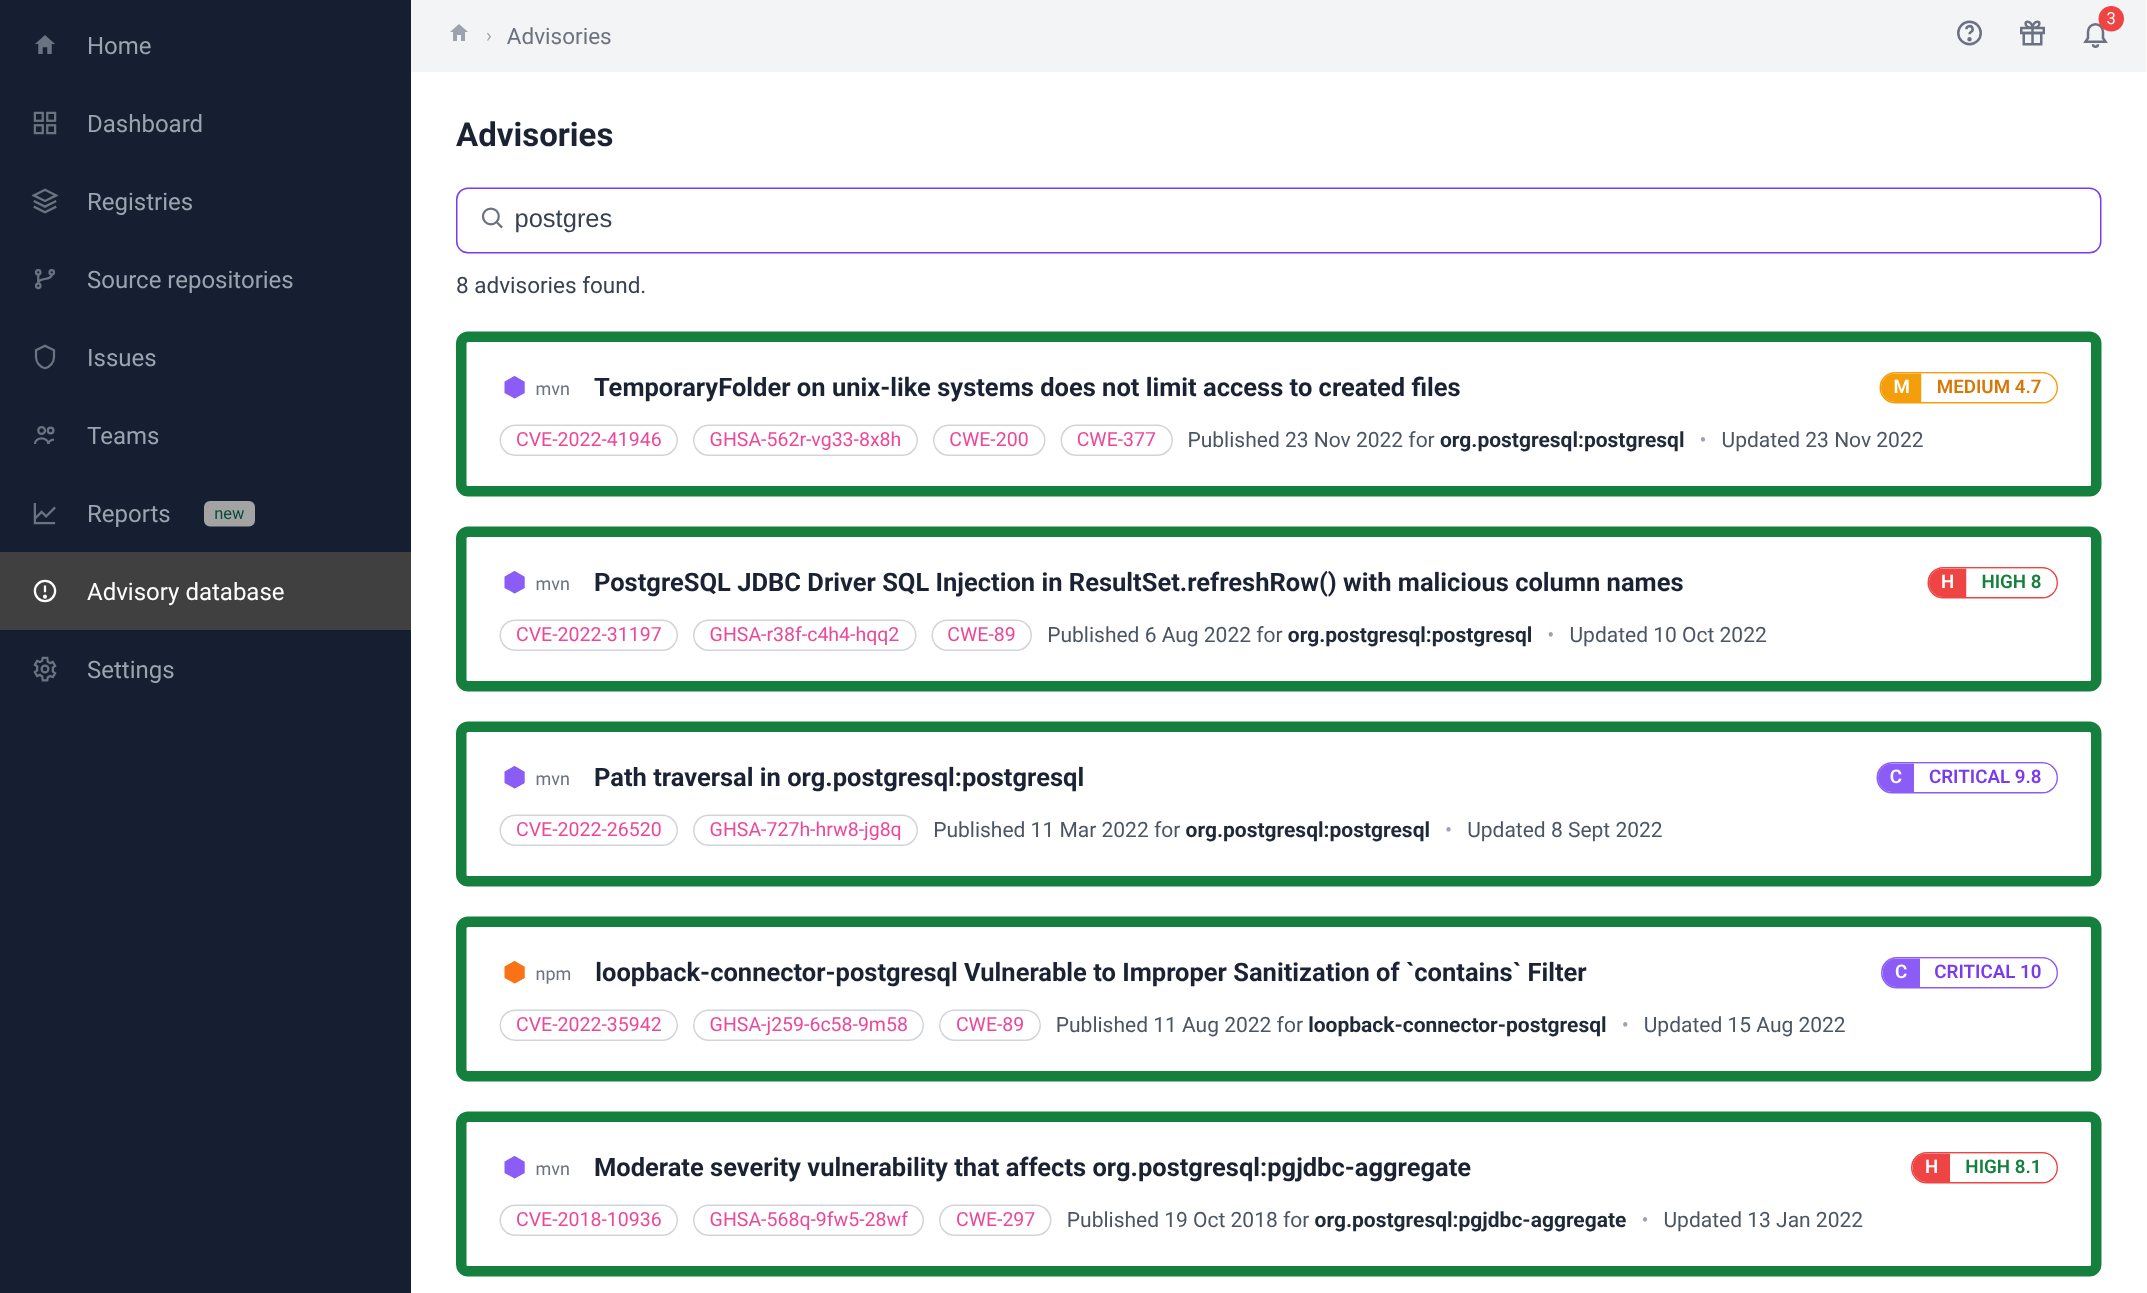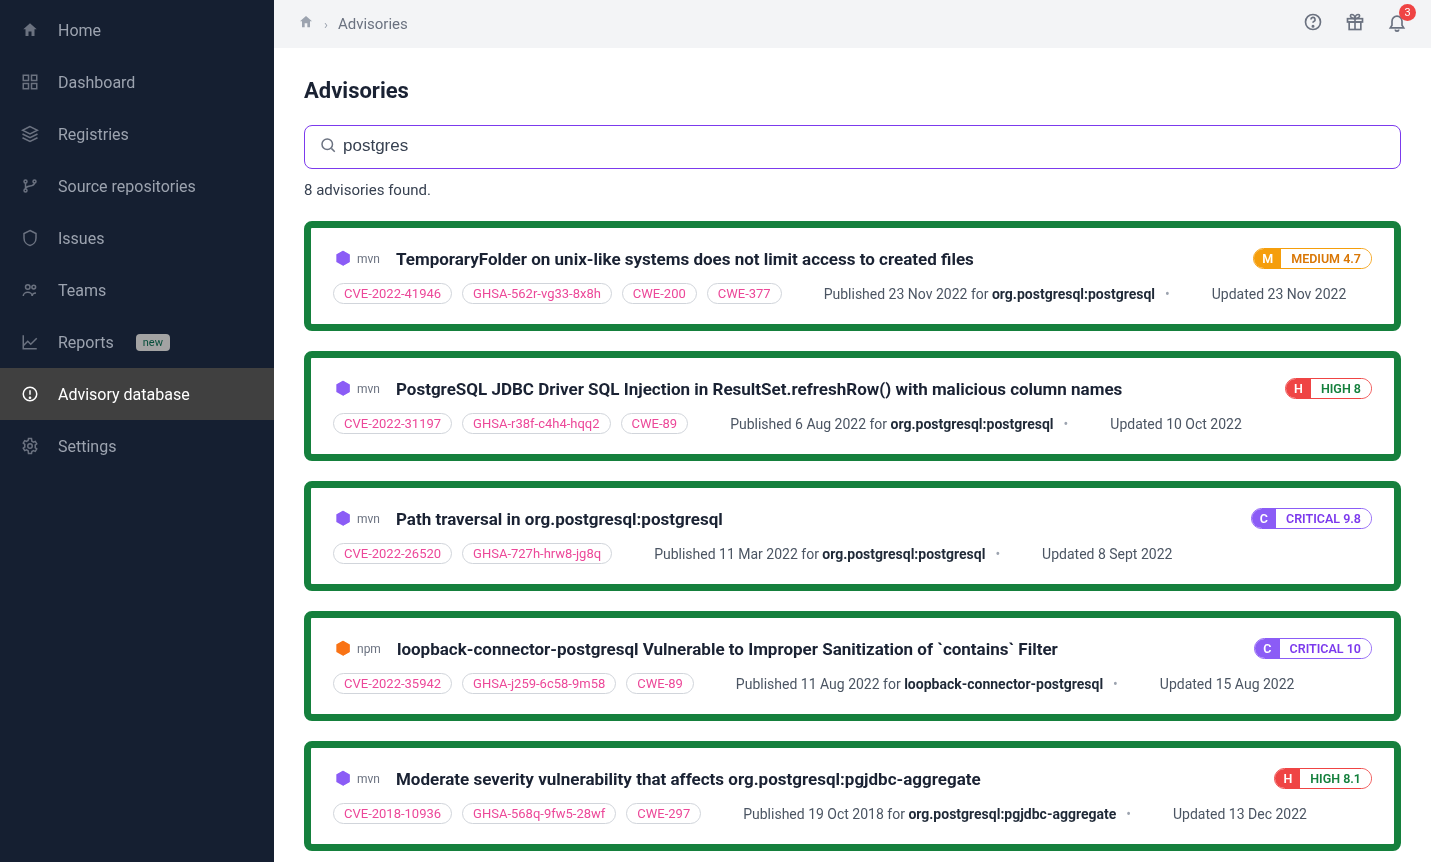--- a/index.html
+++ b/index.html
@@ -228,21 +228,20 @@
     }
     .tag {
       border: 1px solid #d1d5db;
       border-radius: 12px;
       padding: 2px 10px;
       font-size: 13px;
       color: #ec4899;
     }
     .meta-text {
       color: #4b5563;
-      margin-left: 32px;
     }
     .meta-text b {
       color: #1f2937;
       font-weight: 700;
     }
     .bullet {
       color: #9ca3af;
     }
     .cursor-line {
       border-right: 1px solid #374151;
@@ -525,19 +524,19 @@
                 <span class="sev-letter">H</span>
                 <span class="sev-label">HIGH 8.1</span>
               </span>
             </div>
             <div class="card-meta">
               <span class="tag">CVE-2018-10936</span>
               <span class="tag">GHSA-568q-9fw5-28wf</span>
               <span class="tag">CWE-297</span>
               <span class="meta-text">Published 19 Oct 2018 for <b>org.postgresql:pgjdbc-aggregate</b></span>
               <span class="bullet">•</span>
-              <span class="meta-text">Updated 13 Dec 2022</span>
+              <span class="meta-text">Updated 13 Jan 2022</span>
             </div>
           </div>
         </div>
     </div>
   </div>
 </div>
 
 </body></html>

